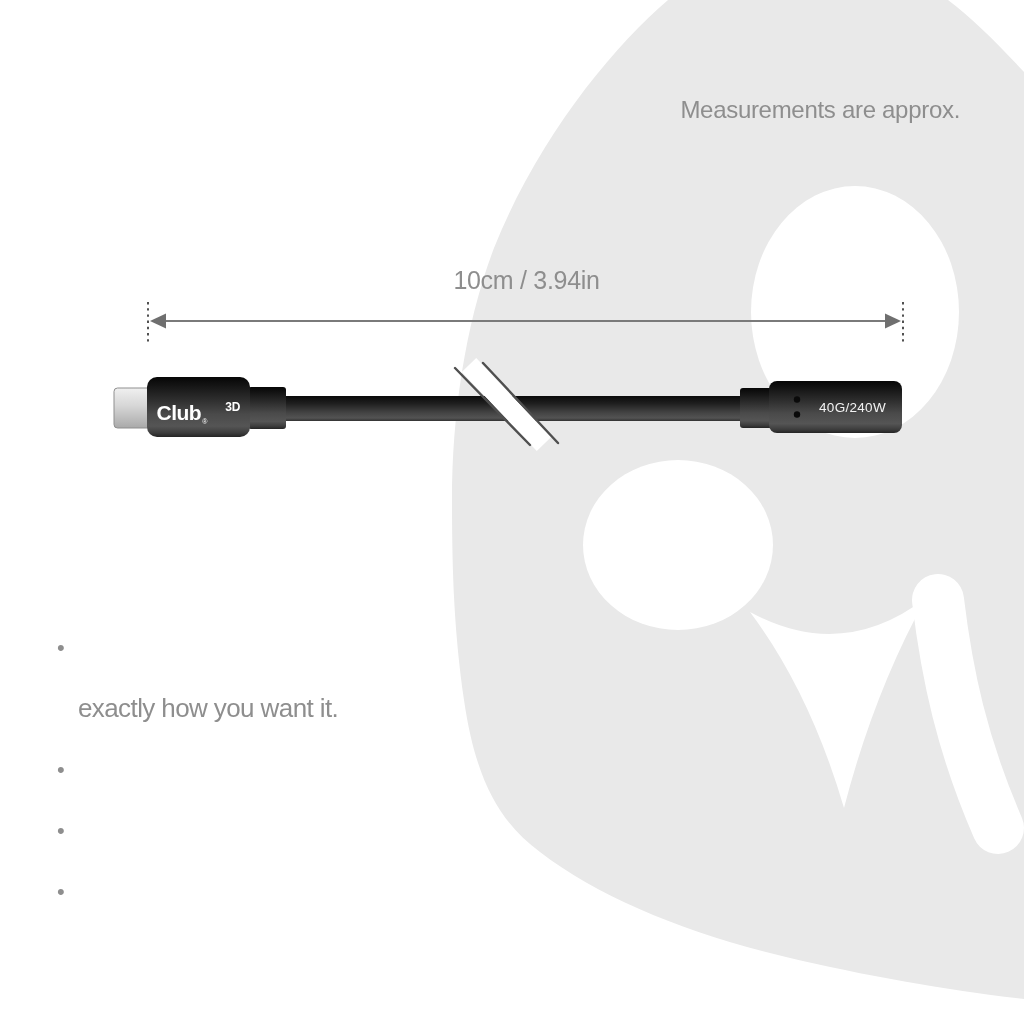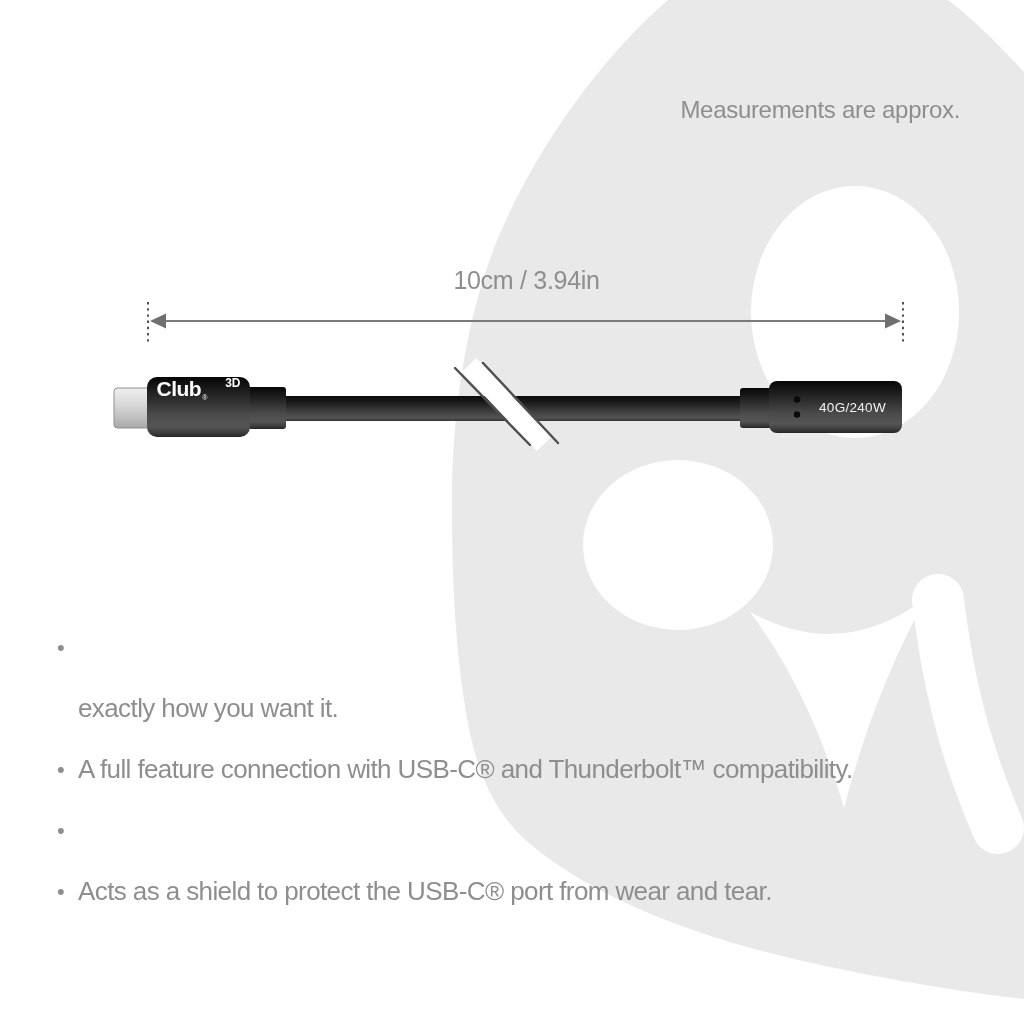--- a/index.html
+++ b/index.html
@@ -17,21 +17,21 @@
     font-size:24px;color:#8e8e8e;letter-spacing:-0.3px;
   }
   .dim-label{
     top:266px;left:150px;width:753px;text-align:center;
     font-size:25px;color:#8e8e8e;letter-spacing:-0.3px;
   }
 
   
   .brand-wrap{
     left:147px;top:377px;width:103px;height:48px;
-    display:flex;align-items:flex-start;justify-content:center;
+    display:flex;align-items:flex-end;justify-content:center;
     color:#ffffff;
   }
   .brand-name{font-size:21px;font-weight:bold;letter-spacing:-0.5px;}
   .brand-stack{display:inline-flex;flex-direction:column;align-items:flex-start;margin-left:1px;line-height:1;}
   .brand-sup{font-size:12px;font-weight:bold;margin-left:23px;}
   .brand-reg{font-size:7px;margin-top:5px;}
   .port-label{
     left:805px;top:381px;width:95px;height:52px;
     display:flex;align-items:center;justify-content:center;
     font-size:13.5px;font-weight:normal;color:#f2f2f2;letter-spacing:0.3px;
@@ -138,22 +138,20 @@
 
 <div class="abs bullets">
   <div class="bline">
     <span class="dot">•</span>
   </div>
   <div class="bline cont">
     <span>exactly how you want it.</span>
   </div>
   <div class="bline">
     <span class="dot">•</span>
-    <span>A full feature connection with USB-C® and Thunderbolt™ compatibility.</span>
   </div>
   <div class="bline">
     <span class="dot">•</span>
   </div>
   <div class="bline">
     <span class="dot">•</span>
-    <span>Acts as a shield to protect the USB-C® port from wear and tear.</span>
   </div>
 </div>
 
 </body></html>

